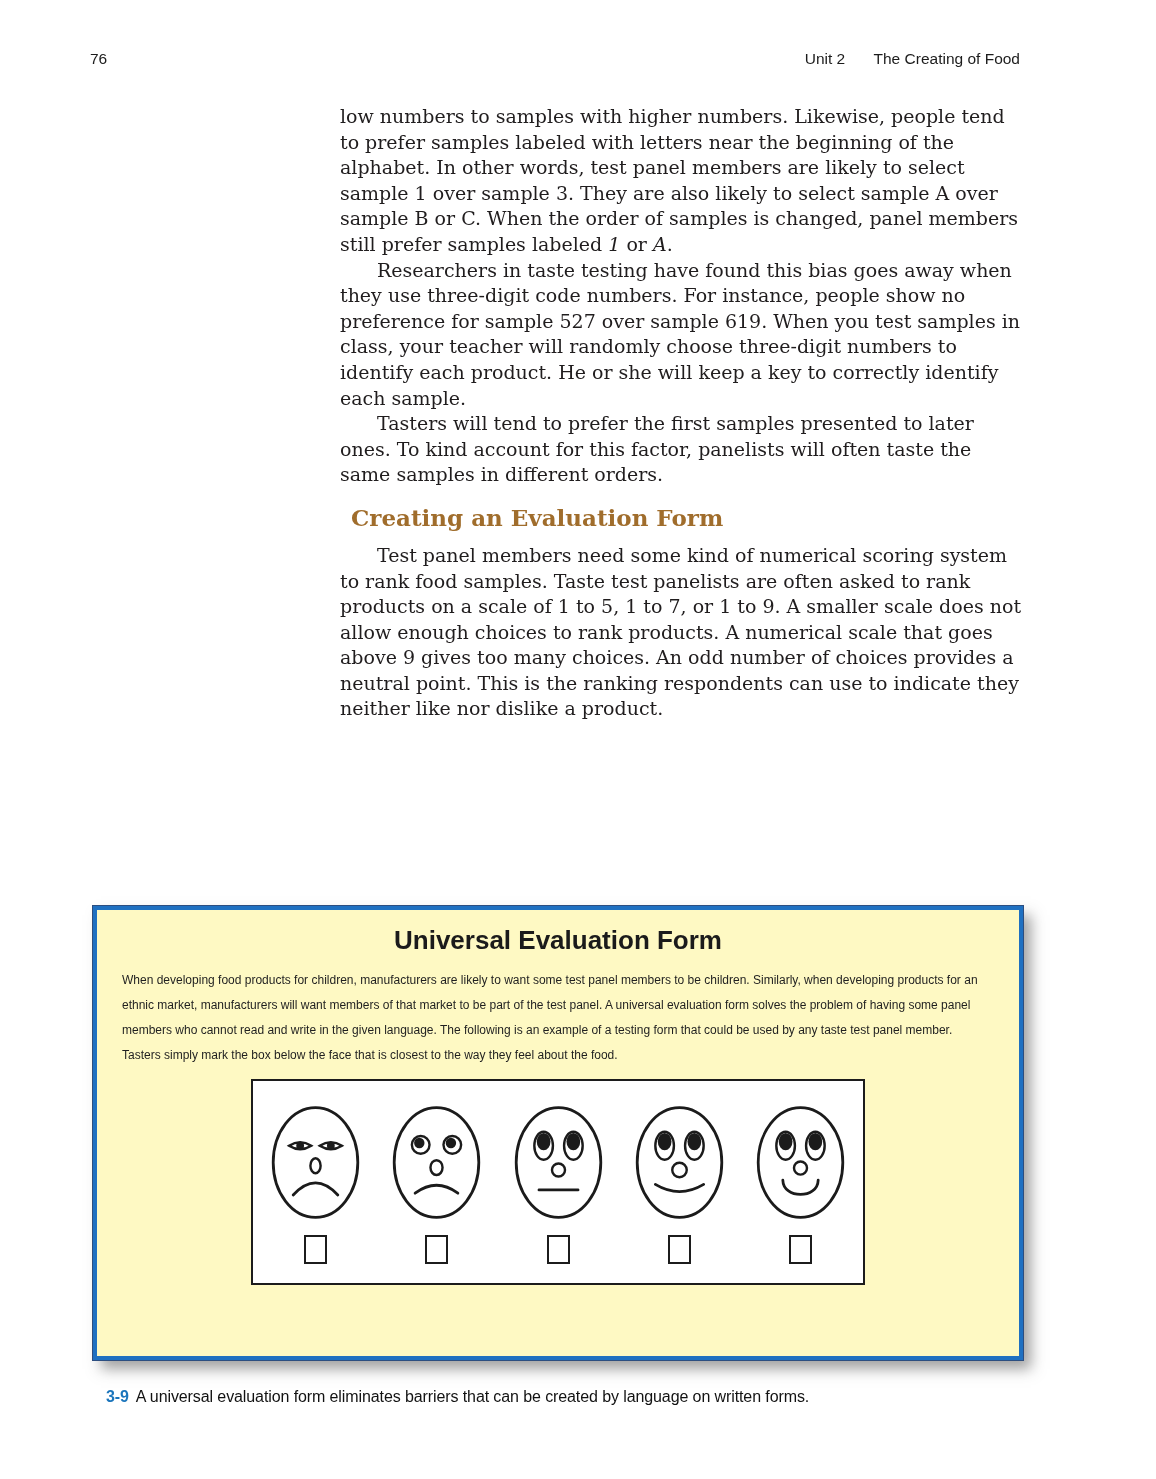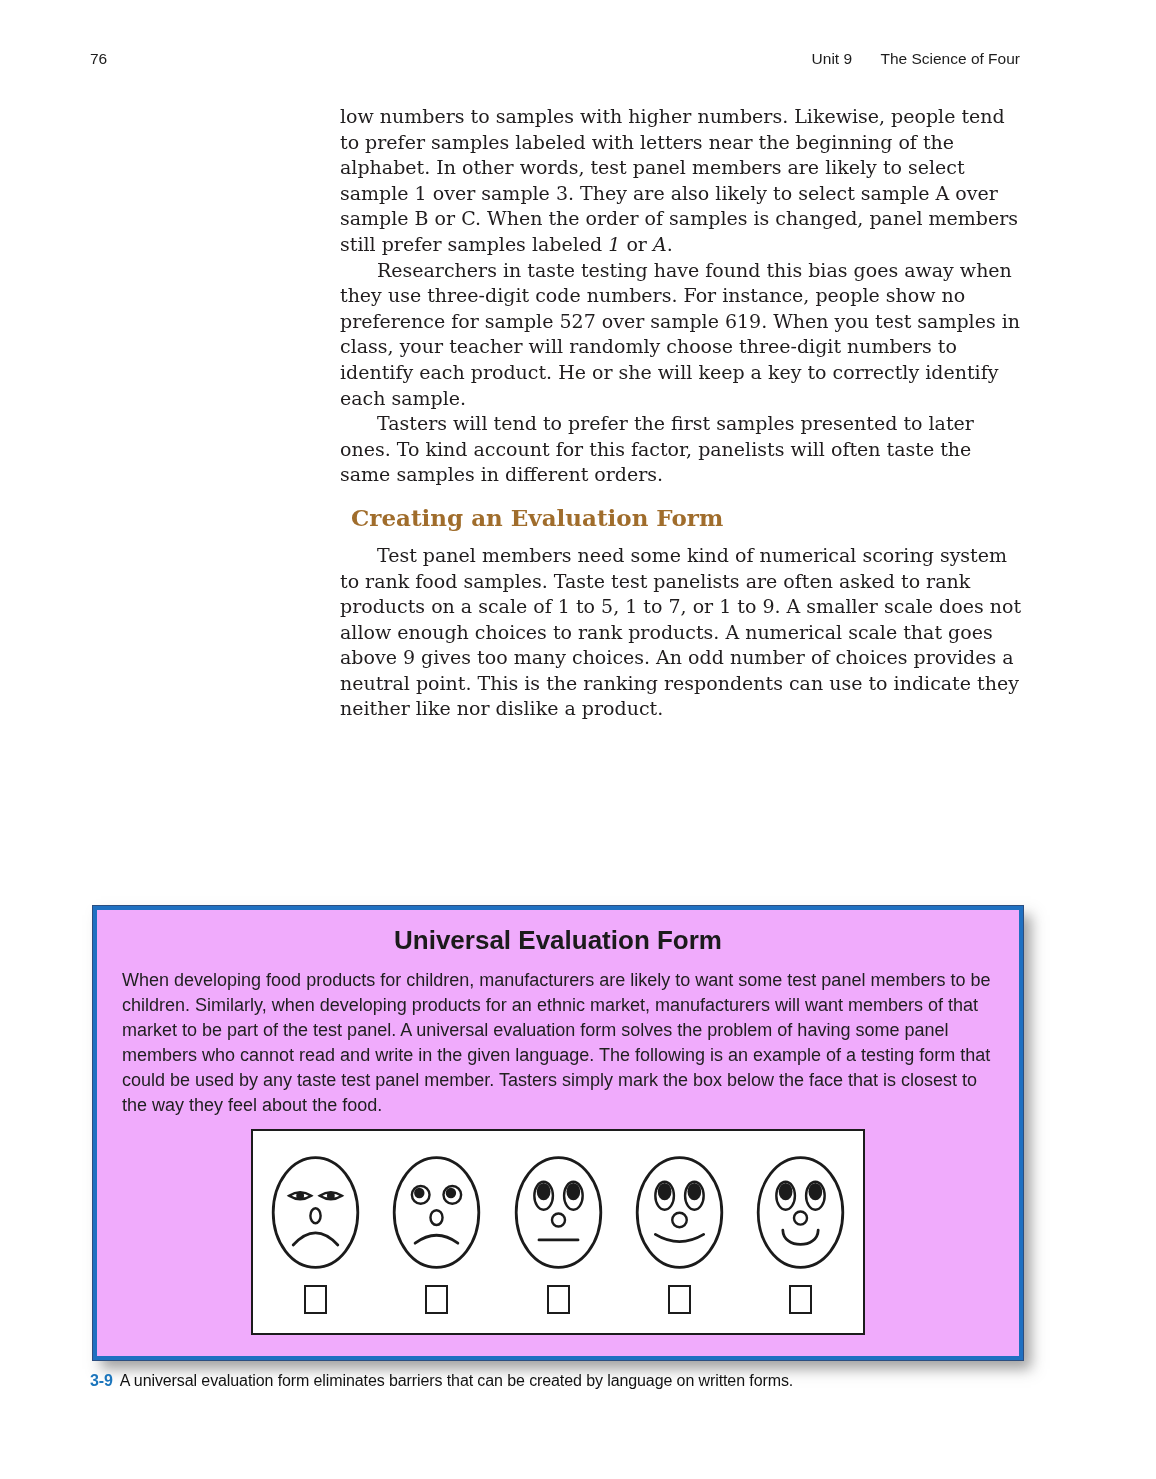--- a/index.html
+++ b/index.html
@@ -31,66 +31,66 @@
     background:#c9d3ea;border:4px solid #1f70c1;
     box-shadow:0 0 0 1px #2c4e80, 8px 9px 13px rgba(70,70,70,0.5);
   }
   .fb-title{
     margin:15px 0 0 0;text-align:center;
     font-family:"Liberation Sans",sans-serif;font-weight:bold;
     font-size:26px;color:#1b1b1b;
   }
   .fb-body{
     margin:12px 25px 0 25px;
-    font-family:"Liberation Sans",sans-serif;font-size:18px;line-height:25px;color:#1f1f1f;
+    font-family:"Liberation Sans",sans-serif;font-size:12px;line-height:25px;color:#1f1f1f;
   }
   .faces-panel{
     width:578px;height:180px;background:#ffffff;border:2.5px solid #1c1c1c;
     margin:11px auto 0 auto;
     display:flex;justify-content:space-between;align-items:flex-start;
     padding:22px 16px 0 16px;
   }
   .face-col{display:flex;flex-direction:column;align-items:center;gap:13px;}
   .face-svg{display:block;}
   .checkbox{width:19px;height:25px;border:2.5px solid #1c1c1c;background:#ffffff;}
   
   .figure-caption{
-    position:absolute;left:90px;top:1370px;width:1000px;margin:0;
+    position:absolute;left:90px;top:1370px;width:1000px;margin:16px;
     font-family:"Liberation Sans",sans-serif;font-size:16px;line-height:21px;
     color:#121212;letter-spacing:-0.1px;
   }
   .fig-num{font-weight:bold;margin-right:7px;}
   .ital{font-style:italic;}
 </style>
 </head>
 <body>
 
 <div class="page">
 
   <div class="running-header">
     <span>76</span>
     <span class="rh-right">
-      <span>Unit 9</span>
-      <span class="rh-title">The Science of Four</span>
+      <span>Unit 2</span>
+      <span class="rh-title">The Creating of Food</span>
     </span>
   </div>
 
   <div class="text-column">
     <div id="paras-before">
         <p class="body-par"><span>low numbers to samples with higher numbers. Likewise, people tend to prefer samples labeled with letters near the beginning of the alphabet. In other words, test panel members are likely to select sample 1 over sample 3. They are also likely to select sample A over sample B or C. When the order of samples is changed, panel members still prefer samples labeled </span><span class="ital">1</span><span> or </span><span class="ital">A</span><span>.</span></p>
         <p class="body-par indent"><span>Researchers in taste testing have found this bias goes away when they use three-digit code numbers. For instance, people show no preference for sample 527 over sample 619. When you test samples in class, your teacher will randomly choose three-digit numbers to identify each product. He or she will keep a key to correctly identify each sample.</span></p>
         <p class="body-par indent"><span>Tasters will tend to prefer the first samples presented to later ones. To kind account for this factor, panelists will often taste the same samples in different orders.</span></p>
       </div>
     <h2 class="section-heading" style="color: rgb(160, 109, 44);">Creating an Evaluation Form</h2>
     <div id="paras-after">
         <p class="body-par indent"><span>Test panel members need some kind of numerical scoring system to rank food samples. Taste test panelists are often asked to rank products on a scale of 1 to 5, 1 to 7, or 1 to 9. A smaller scale does not allow enough choices to rank products. A numerical scale that goes above 9 gives too many choices. An odd number of choices provides a neutral point. This is the ranking respondents can use to indicate they neither like nor dislike a product.</span></p>
       </div>
   </div>
 
-  <section class="feature-box" style="background: #f0abfc; border-color: rgb(31, 112, 193);">
+  <section class="feature-box" style="background: #fef9c3; border-color: rgb(31, 112, 193);">
     <h1 class="fb-title">Universal Evaluation Form</h1>
     <p class="fb-body">When developing food products for children, manufacturers are likely to want some test panel members to be children. Similarly, when developing products for an ethnic market, manufacturers will want members of that market to be part of the test panel. A universal evaluation form solves the problem of having some panel members who cannot read and write in the given language. The following is an example of a testing form that could be used by any taste test panel member. Tasters simply mark the box below the face that is closest to the way they feel about the food.</p>
     <div class="faces-panel" id="faces-panel">
         <div class="face-col">
           <div>
             <svg class="face-svg" width="93" height="119" viewBox="0 0 100 128" xmlns="http://www.w3.org/2000/svg">
               <ellipse cx="50" cy="64" rx="45.5" ry="59" fill="#ffffff" stroke="#1b1b1b" stroke-width="3"></ellipse>
               <path d="M21.5 46 Q33.5 38.5 45.5 46 Q33.5 53.5 21.5 46 Z" fill="none" stroke="#1b1b1b" stroke-width="2.6"></path>
               <circle cx="33.5" cy="46" r="4.2" fill="#1b1b1b"></circle>
               <path d="M54.5 46 Q66.5 38.5 78.5 46 Q66.5 53.5 54.5 46 Z" fill="none" stroke="#1b1b1b" stroke-width="2.6"></path>

